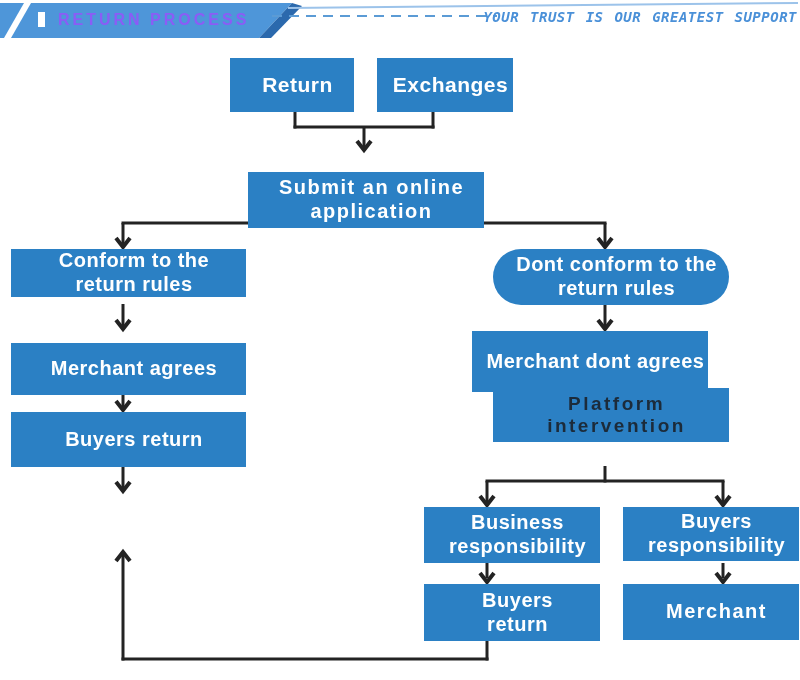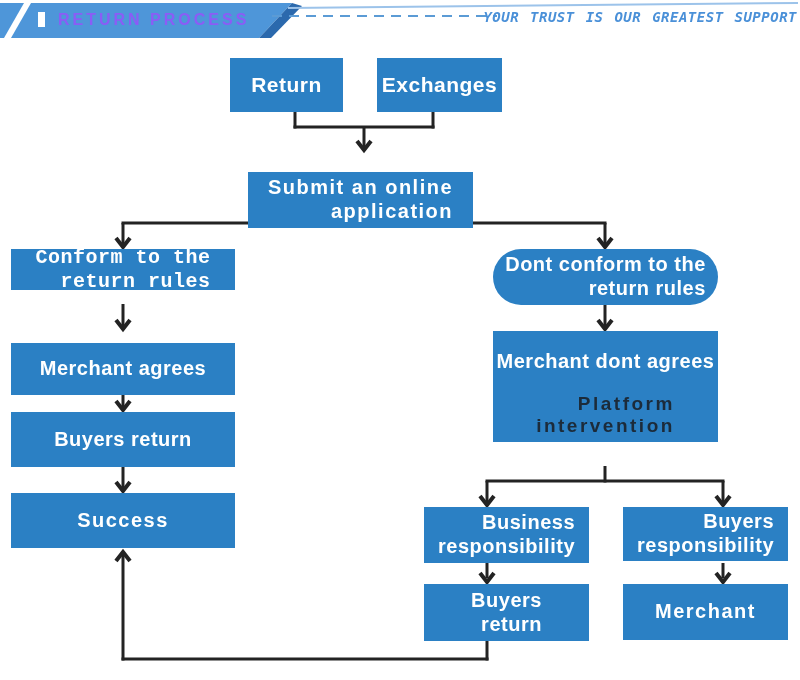--- a/index.html
+++ b/index.html
@@ -39,24 +39,25 @@
   .connectors polyline,.connectors line{
     fill:none;stroke:var(--line-dark);stroke-width:3;stroke-linecap:butt;
   }
   .connectors .arrowhead{stroke-width:4;stroke-linejoin:miter;}
   
   .node{
     position:absolute;z-index:2;
     background:var(--box-blue);
     color:#ffffff;
     display:flex;align-items:center;justify-content:center;
-    text-align:right;
+    text-align:center;
     font-weight:bold;font-size:20px;line-height:1.18;
     letter-spacing:0.5px;
     white-space:pre-line;
+    padding-left:11px;
   }
   .node.top{font-size:21px;}
   .node.spaced{letter-spacing:1.5px;}
   .node.dark-text{
     color:var(--platform-text);
     font-weight:600;letter-spacing:2.5px;font-size:19px;
   }
 </style>
 </head>
 <body>
@@ -117,30 +118,29 @@
     <line x1="487" y1="641" x2="487" y2="660.5"></line>
     <line x1="121.5" y1="659" x2="488.5" y2="659"></line>
     <line x1="123" y1="660.5" x2="123" y2="555"></line>
     <polyline class="arrowhead" points="116,561 123,552 130,561"></polyline>
   </svg>
 
   <div class="node top" style="left:230px;top:58px;width:113px;height:54px;">Return</div>
   <div class="node top" style="left:377px;top:58px;width:125px;height:54px;">Exchanges</div>
   <div class="node spaced" style="left:248px;top:152px;width:225px;height:56px;margin-top:20px;">Submit an online
 application</div>
-  <div class="node" style="left:11px;top:249px;width:224px;height:41px;font-family:Liberation Mono, monospace;">Conform to the
+  <div class="node" style="left:11px;top:249px;width:224px;height:48px;">Conform to the
 return rules</div>
   <div class="node" style="left:493px;top:249px;width:225px;height:56px;border-radius:28px;">Dont conform to the
 return rules</div>
   <div class="node" style="left:11px;top:331px;width:224px;height:52px;margin-top:12px;">Merchant agrees</div>
-  <div class="node" style="left:493px;top:331px;width:225px;height:61px;">Merchant dont agrees</div>
+  <div class="node" style="left:472px;top:331px;width:225px;height:61px;">Merchant dont agrees</div>
   <div class="node" style="left:11px;top:412px;width:224px;height:55px;">Buyers return</div>
   <div class="node dark-text" style="left:493px;top:388px;width:225px;height:54px;">Platform
 intervention</div>
-  <div class="node spaced" style="left:11px;top:493px;width:224px;height:55px;">Success</div>
   <div class="node" style="left:424px;top:507px;width:165px;height:56px;">Business
 responsibility</div>
   <div class="node" style="left:623px;top:507px;width:165px;height:54px;">Buyers
 responsibility</div>
   <div class="node" style="left:424px;top:584px;width:165px;height:57px;">Buyers
 return</div>
   <div class="node spaced" style="left:623px;top:584px;width:165px;height:56px;">Merchant</div>
 
 </div>
 

